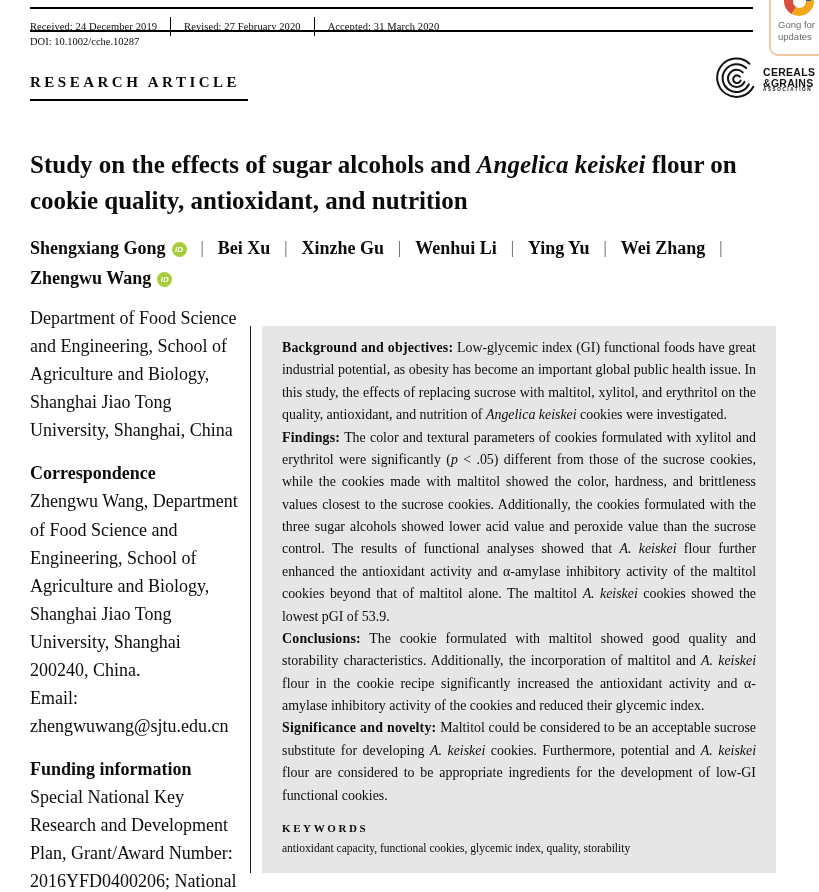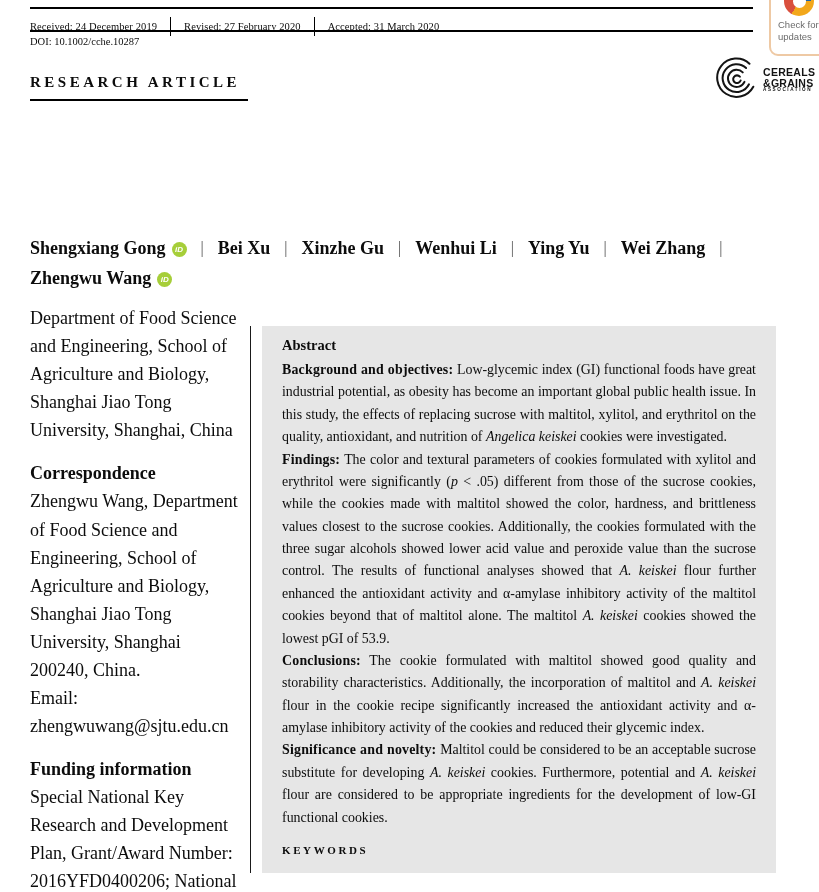--- a/index.html
+++ b/index.html
@@ -49,21 +49,21 @@
   .sb-head{font-weight:bold;}
 
   .v-divider{position:absolute;left:250px;top:326px;width:1.2px;height:547px;background:#1a1a1a;}
 
   
   .abstract{position:absolute;left:262px;top:326px;width:514px;height:547px;box-sizing:border-box;
             background:var(--abstract-bg,#e6e6e6);padding:11px 20px 10px 20px;overflow:hidden;}
   .abs-head{font-size:14.5px;font-weight:bold;margin:0 0 5px 0;}
   .abs-p{margin:0;font-size:13.9px;line-height:1.61;text-align:justify;}
   .abs-p b{letter-spacing:.2px;}
-  .kw-head{font-size:11px;font-weight:bold;letter-spacing:2.6px;margin:15px 0 24px 0;}
+  .kw-head{font-size:11px;font-weight:bold;letter-spacing:2.6px;margin:15px 0 8px 0;}
   .kw-text{font-size:11.5px;}
 </style>
 </head>
 <body>
 
 <div class="page">
 
   <div class="rule rule-1"></div>
   <div class="meta-row">
     <span>Received: 24 December 2019</span>
@@ -71,21 +71,21 @@
     <span>Revised: 27 February 2020</span>
     <span class="meta-sep"></span>
     <span>Accepted: 31 March 2020</span>
   </div>
   <div class="rule rule-2"></div>
   <div class="doi">DOI: 10.1002/cche.10287</div>
 
   <div class="check-badge">
     <div class="crossmark"></div>
     <div class="check-text">
-      <div>Check for</div>
+      <div>Gong for</div>
       <div>updates</div>
     </div>
   </div>
 
   <div class="article-type">RESEARCH ARTICLE</div>
 
   <div class="cg-logo">
     <svg width="46" height="46" viewBox="0 0 48 48">
       <g fill="none" stroke="#141414" stroke-width="2.1" stroke-linecap="round">
         <path d="M37 7 A20 20 0 1 0 41 31"></path>
@@ -94,40 +94,40 @@
         <path d="M27 20.5 A4 4 0 1 0 27.8 24.5"></path>
       </g>
     </svg>
     <div class="cg-text">
       <div class="cg-l1">CEREALS</div>
       <div class="cg-l2">&amp;GRAINS</div>
       <div class="cg-l3">ASSOCIATION</div>
     </div>
   </div>
 
+  <h1 class="title"><span>Study on the effects of sugar alcohols and </span><i>Angelica keiskei</i><span> flour on cookie quality, antioxidant, and nutrition</span></h1>
 
   <div class="authors"><span>Shengxiang Gong</span><span class="orcid">iD</span><span class="asep">|</span><span>Bei Xu</span><span class="asep">|</span><span>Xinzhe Gu</span><span class="asep">|</span><span>Wenhui Li</span><span class="asep">|</span><span>Ying Yu</span><span class="asep">|</span><span>Wei Zhang</span><span class="asep">|</span><br><span>Zhengwu Wang</span><span class="orcid">iD</span></div>
 
   <div class="sidebar">
     <div class="sb-block">Department of Food Science and Engineering, School of Agriculture and Biology, Shanghai Jiao Tong University, Shanghai, China</div>
     <div class="sb-block">
       <div class="sb-head">Correspondence</div>
       <span>Zhengwu Wang, Department of Food Science and Engineering, School of Agriculture and Biology, Shanghai Jiao Tong University, Shanghai 200240, China.</span>
       <div>Email: zhengwuwang@sjtu.edu.cn</div>
     </div>
     <div class="sb-block">
       <div class="sb-head">Funding information</div>
       <span>Special National Key Research and Development Plan, Grant/Award Number: 2016YFD0400206; National Natural Science Foundation of China, Grant/Award Number: 31571763</span>
     </div>
   </div>
 
   <div class="v-divider"></div>
 
   <div class="abstract">
-    <div class="abs-head">Abstract</div>
     <div>
         <p class="abs-p"><b>Background and objectives:</b><span> Low-glycemic index (GI) functional foods have great industrial potential, as obesity has become an important global public health issue. In this study, the effects of replacing sucrose with maltitol, xylitol, and erythritol on the quality, antioxidant, and nutrition of </span><i>Angelica keiskei</i><span> cookies were investigated.</span></p>
         <p class="abs-p"><b>Findings:</b><span> The color and textural parameters of cookies formulated with xylitol and erythritol were significantly (</span><i>p</i><span> &lt; .05) different from those of the sucrose cookies, while the cookies made with maltitol showed the color, hardness, and brittleness values closest to the sucrose cookies. Additionally, the cookies formulated with the three sugar alcohols showed lower acid value and peroxide value than the sucrose control. The results of functional analyses showed that </span><i>A. keiskei</i><span> flour further enhanced the antioxidant activity and α-amylase inhibitory activity of the maltitol cookies beyond that of maltitol alone. The maltitol </span><i>A. keiskei</i><span> cookies showed the lowest pGI of 53.9.</span></p>
         <p class="abs-p"><b>Conclusions:</b><span> The cookie formulated with maltitol showed good quality and storability characteristics. Additionally, the incorporation of maltitol and </span><i>A. keiskei</i><span> flour in the cookie recipe significantly increased the antioxidant activity and α-amylase inhibitory activity of the cookies and reduced their glycemic index.</span></p>
         <p class="abs-p"><b>Significance and novelty:</b><span> Maltitol could be considered to be an acceptable sucrose substitute for developing </span><i>A. keiskei</i><span> cookies. Furthermore, potential and </span><i>A. keiskei</i><span> flour are considered to be appropriate ingredients for the development of low-GI functional cookies.</span></p>
       </div>
     <div class="kw-head">KEYWORDS</div>
     <div class="kw-text">antioxidant capacity, functional cookies, glycemic index, quality, storability</div>
   </div>
 

